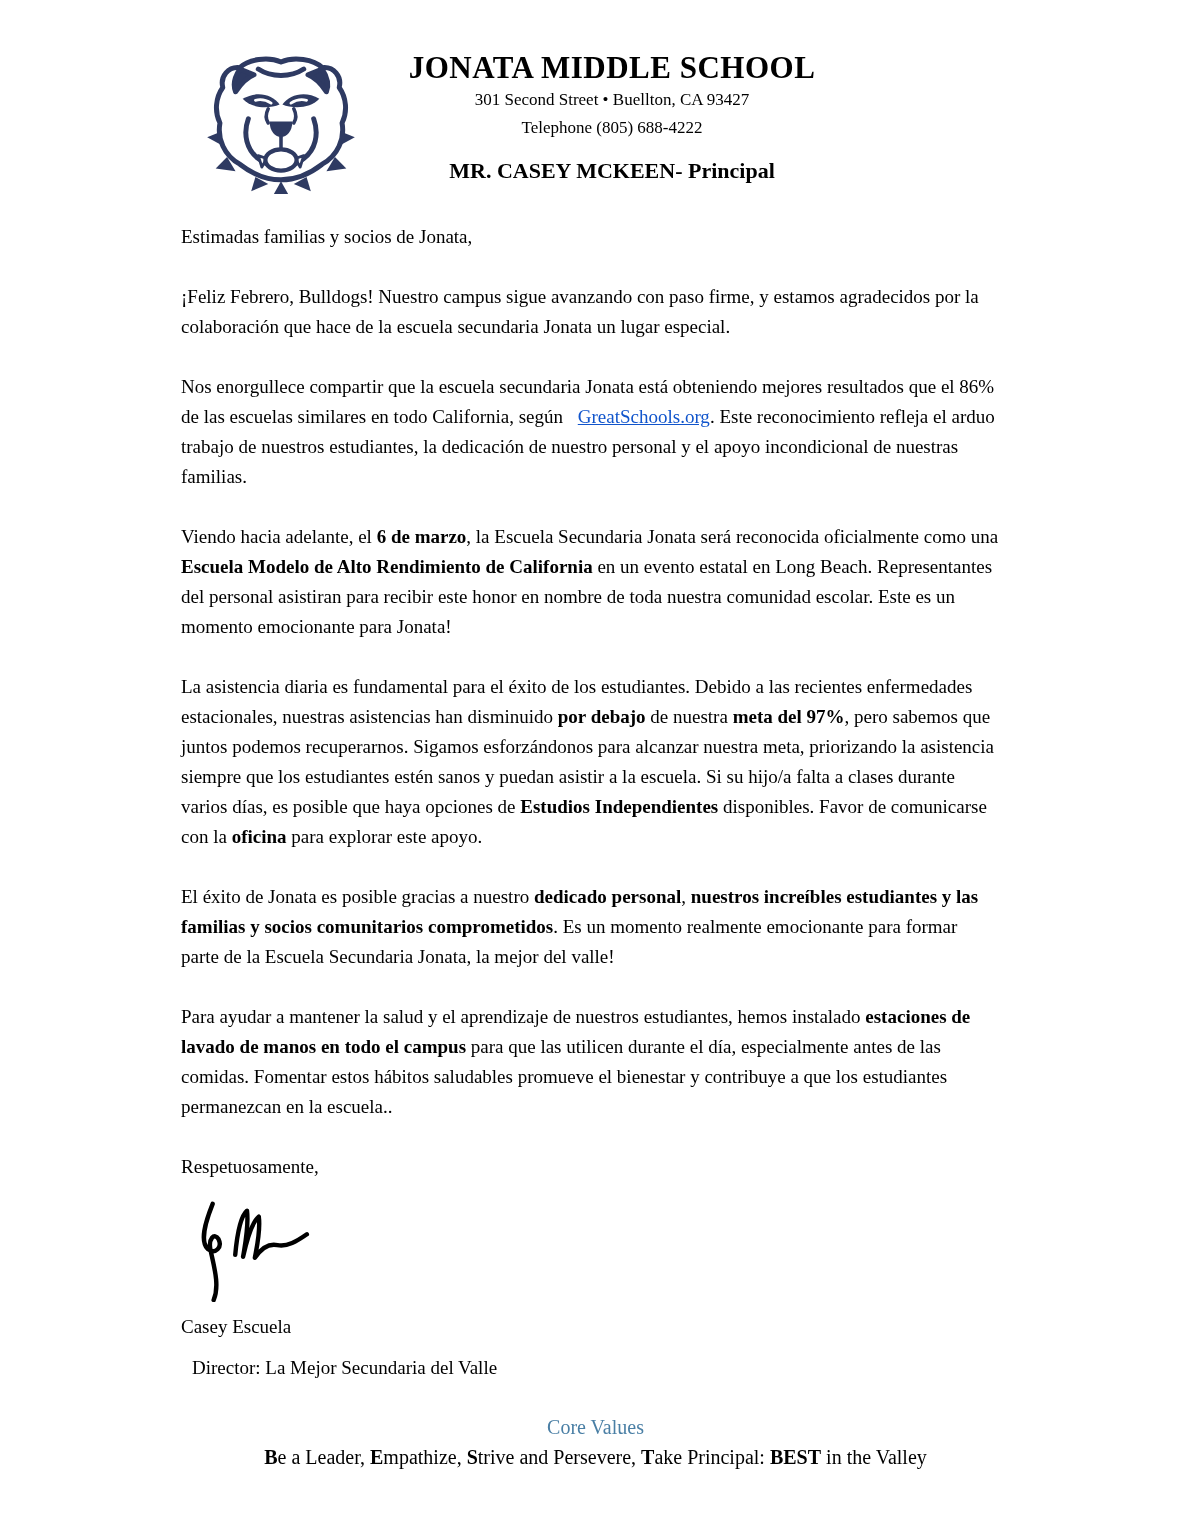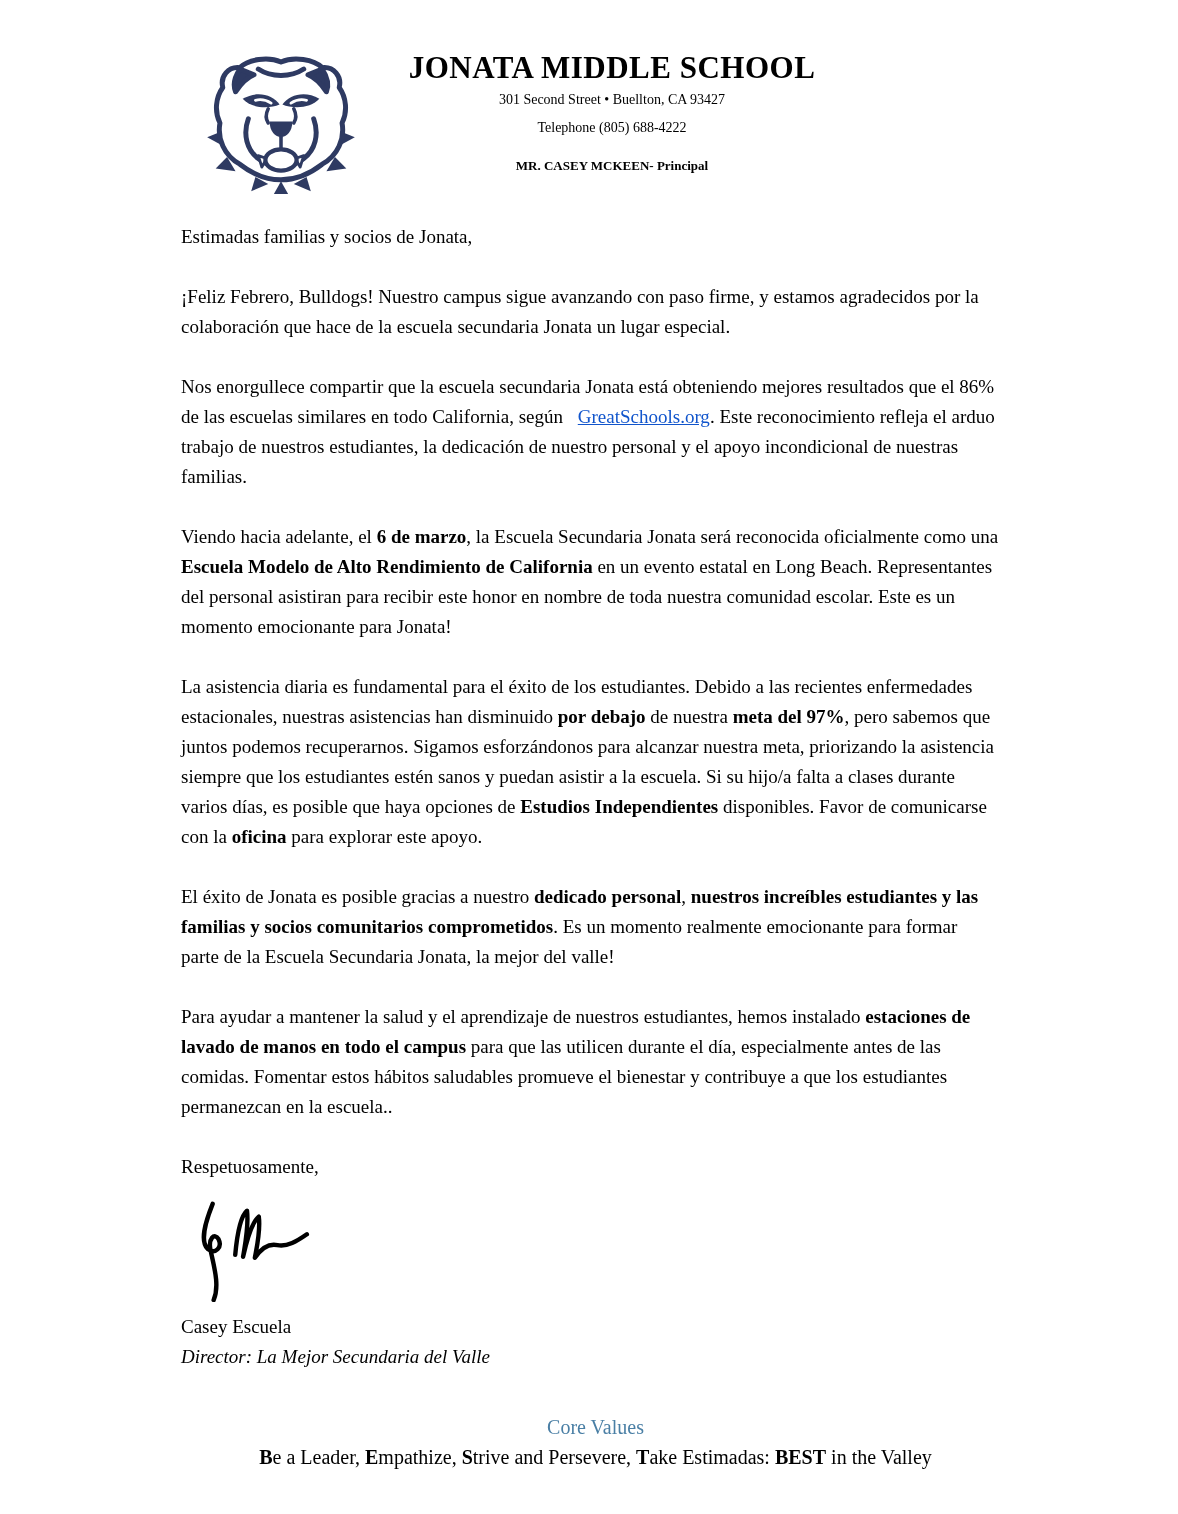--- a/index.html
+++ b/index.html
@@ -14,32 +14,32 @@
     box-sizing:border-box;
     padding-top:50px;
     overflow:hidden;
   }
   
   .letterhead{position:relative;height:152px;}
   .logo{position:absolute;left:160px;top:2px;width:160px;height:142px;}
   .logo svg{width:100%;height:100%;}
   .head-text{text-align:center;padding-left:46px;}
   .school-name{font-size:31px;font-weight:bold;letter-spacing:.5px;}
-  .head-line{font-size:14px;line-height:28px;}
-  .principal{font-size:13px;font-weight:bold;margin-top:16px;}
+  .head-line{font-size:17px;line-height:28px;}
+  .principal{font-size:22px;font-weight:bold;margin-top:16px;}
   
   .body-main{margin:20px 138px 0 140px;font-size:19px;line-height:30px;}
   .body-main p{margin:30px 0 0 0;}
   .body-main p.salutation{margin-top:0;}
   .b{font-weight:bold;}
   a.doc-link{color:#1155cc;text-decoration:underline;cursor:pointer;margin-left:10px;}
   .signature{margin:16px 0 0 2px;width:128px;height:104px;}
   .signature svg{width:100%;height:100%;}
   .sig-name{margin:10px 0 0 0 !important;}
-  .sig-title{margin:0 !important;font-style:italic;}
+  .sig-title{margin:11px !important;}
   
   .footer{position:absolute;left:13px;right:0;top:1416px;text-align:center;}
   .core-values{font-size:20px;}
   .values-line{font-size:20px;margin-top:7px;color:#000;}
 </style>
 </head>
 <body>
 
 <div class="page">
 
@@ -113,16 +113,16 @@
         </g>
       </svg>
     </div>
 
     <p class="sig-name">Casey Escuela</p>
     <p class="sig-title">Director: La Mejor Secundaria del Valle</p>
   </main>
 
   <footer class="footer">
     <div class="core-values" id="core-values" style="color: rgb(74, 127, 165);">Core Values</div>
-    <div class="values-line" id="values-line"><span class="b">B</span><span>e a Leader, </span><span class="b">E</span><span>mpathize, </span><span class="b">S</span><span>trive and Persevere, </span><span class="b">T</span><span>ake Estimadas: </span><span class="b">BEST</span><span> in the Valley</span></div>
+    <div class="values-line" id="values-line"><span class="b">B</span><span>e a Leader, </span><span class="b">E</span><span>mpathize, </span><span class="b">S</span><span>trive and Persevere, </span><span class="b">T</span><span>ake Principal: </span><span class="b">BEST</span><span> in the Valley</span></div>
   </footer>
 
 </div>
 
 </body></html>

